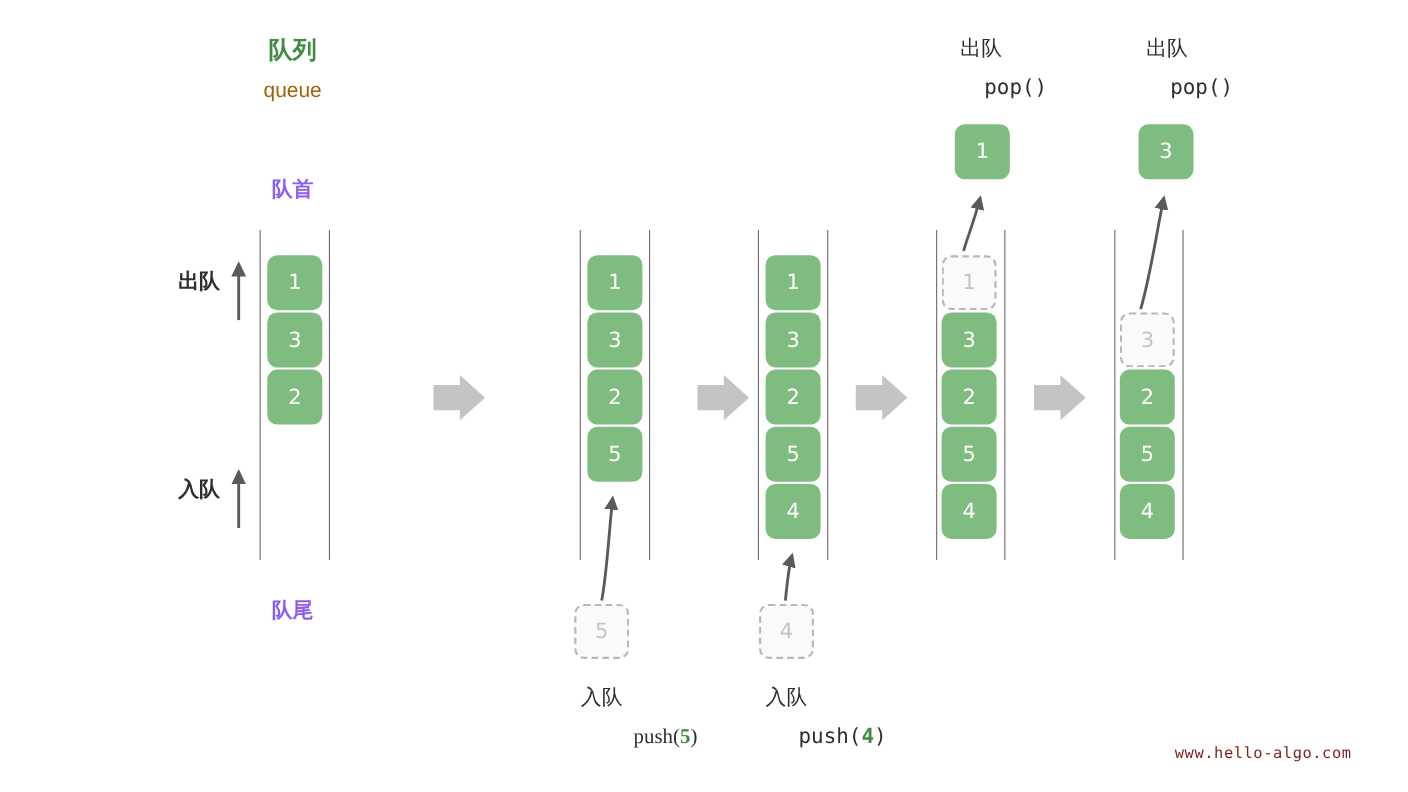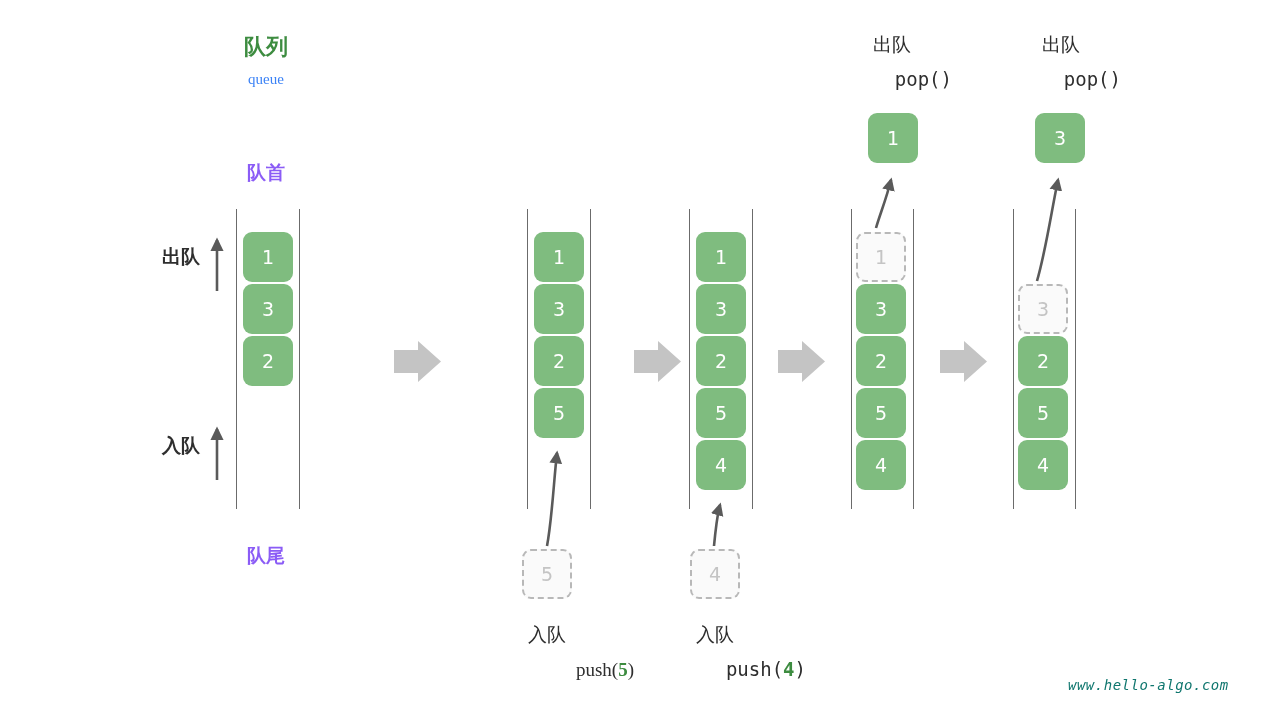--- a/index.html
+++ b/index.html
@@ -28,23 +28,23 @@
     white-space: pre;
     line-height: 1.32;
   }
   .title-cn {
     font-size: 22px;
     font-weight: bold;
     color: #3d8c40;
     text-align: center;
   }
   .title-en {
-    font-size: 15px;
-    font-family: Liberation Serif, serif;
-    color: #3b82f6;
+    font-size: 19px;
+    font-family: Liberation Sans, sans-serif;
+    color: #a16207;
     text-align: center;
   }
   .cap-cn {
     font-size: 19px;
     font-weight: bold;
     color: #8b5cf6;
     text-align: center;
   }
   .op-cn {
     font-size: 19px;
@@ -61,24 +61,23 @@
   .side-cn {
     font-size: 19px;
     font-weight: bold;
     color: #2e2e2e;
     text-align: right;
   }
   .watermark {
     position: absolute;
     font-size: 14px;
     font-family: "DejaVu Sans Mono", "Liberation Mono", monospace;
-    color: #0f766e;
+    color: #7f1d1d;
     letter-spacing: 0.5px;
     white-space: pre;
-    font-style: italic;
   }
 
   
   .cell {
     position: absolute;
     width: 50px;
     height: 50px;
     border-radius: 9px;
     background: #7fbc7f;
     color: #ffffff;

